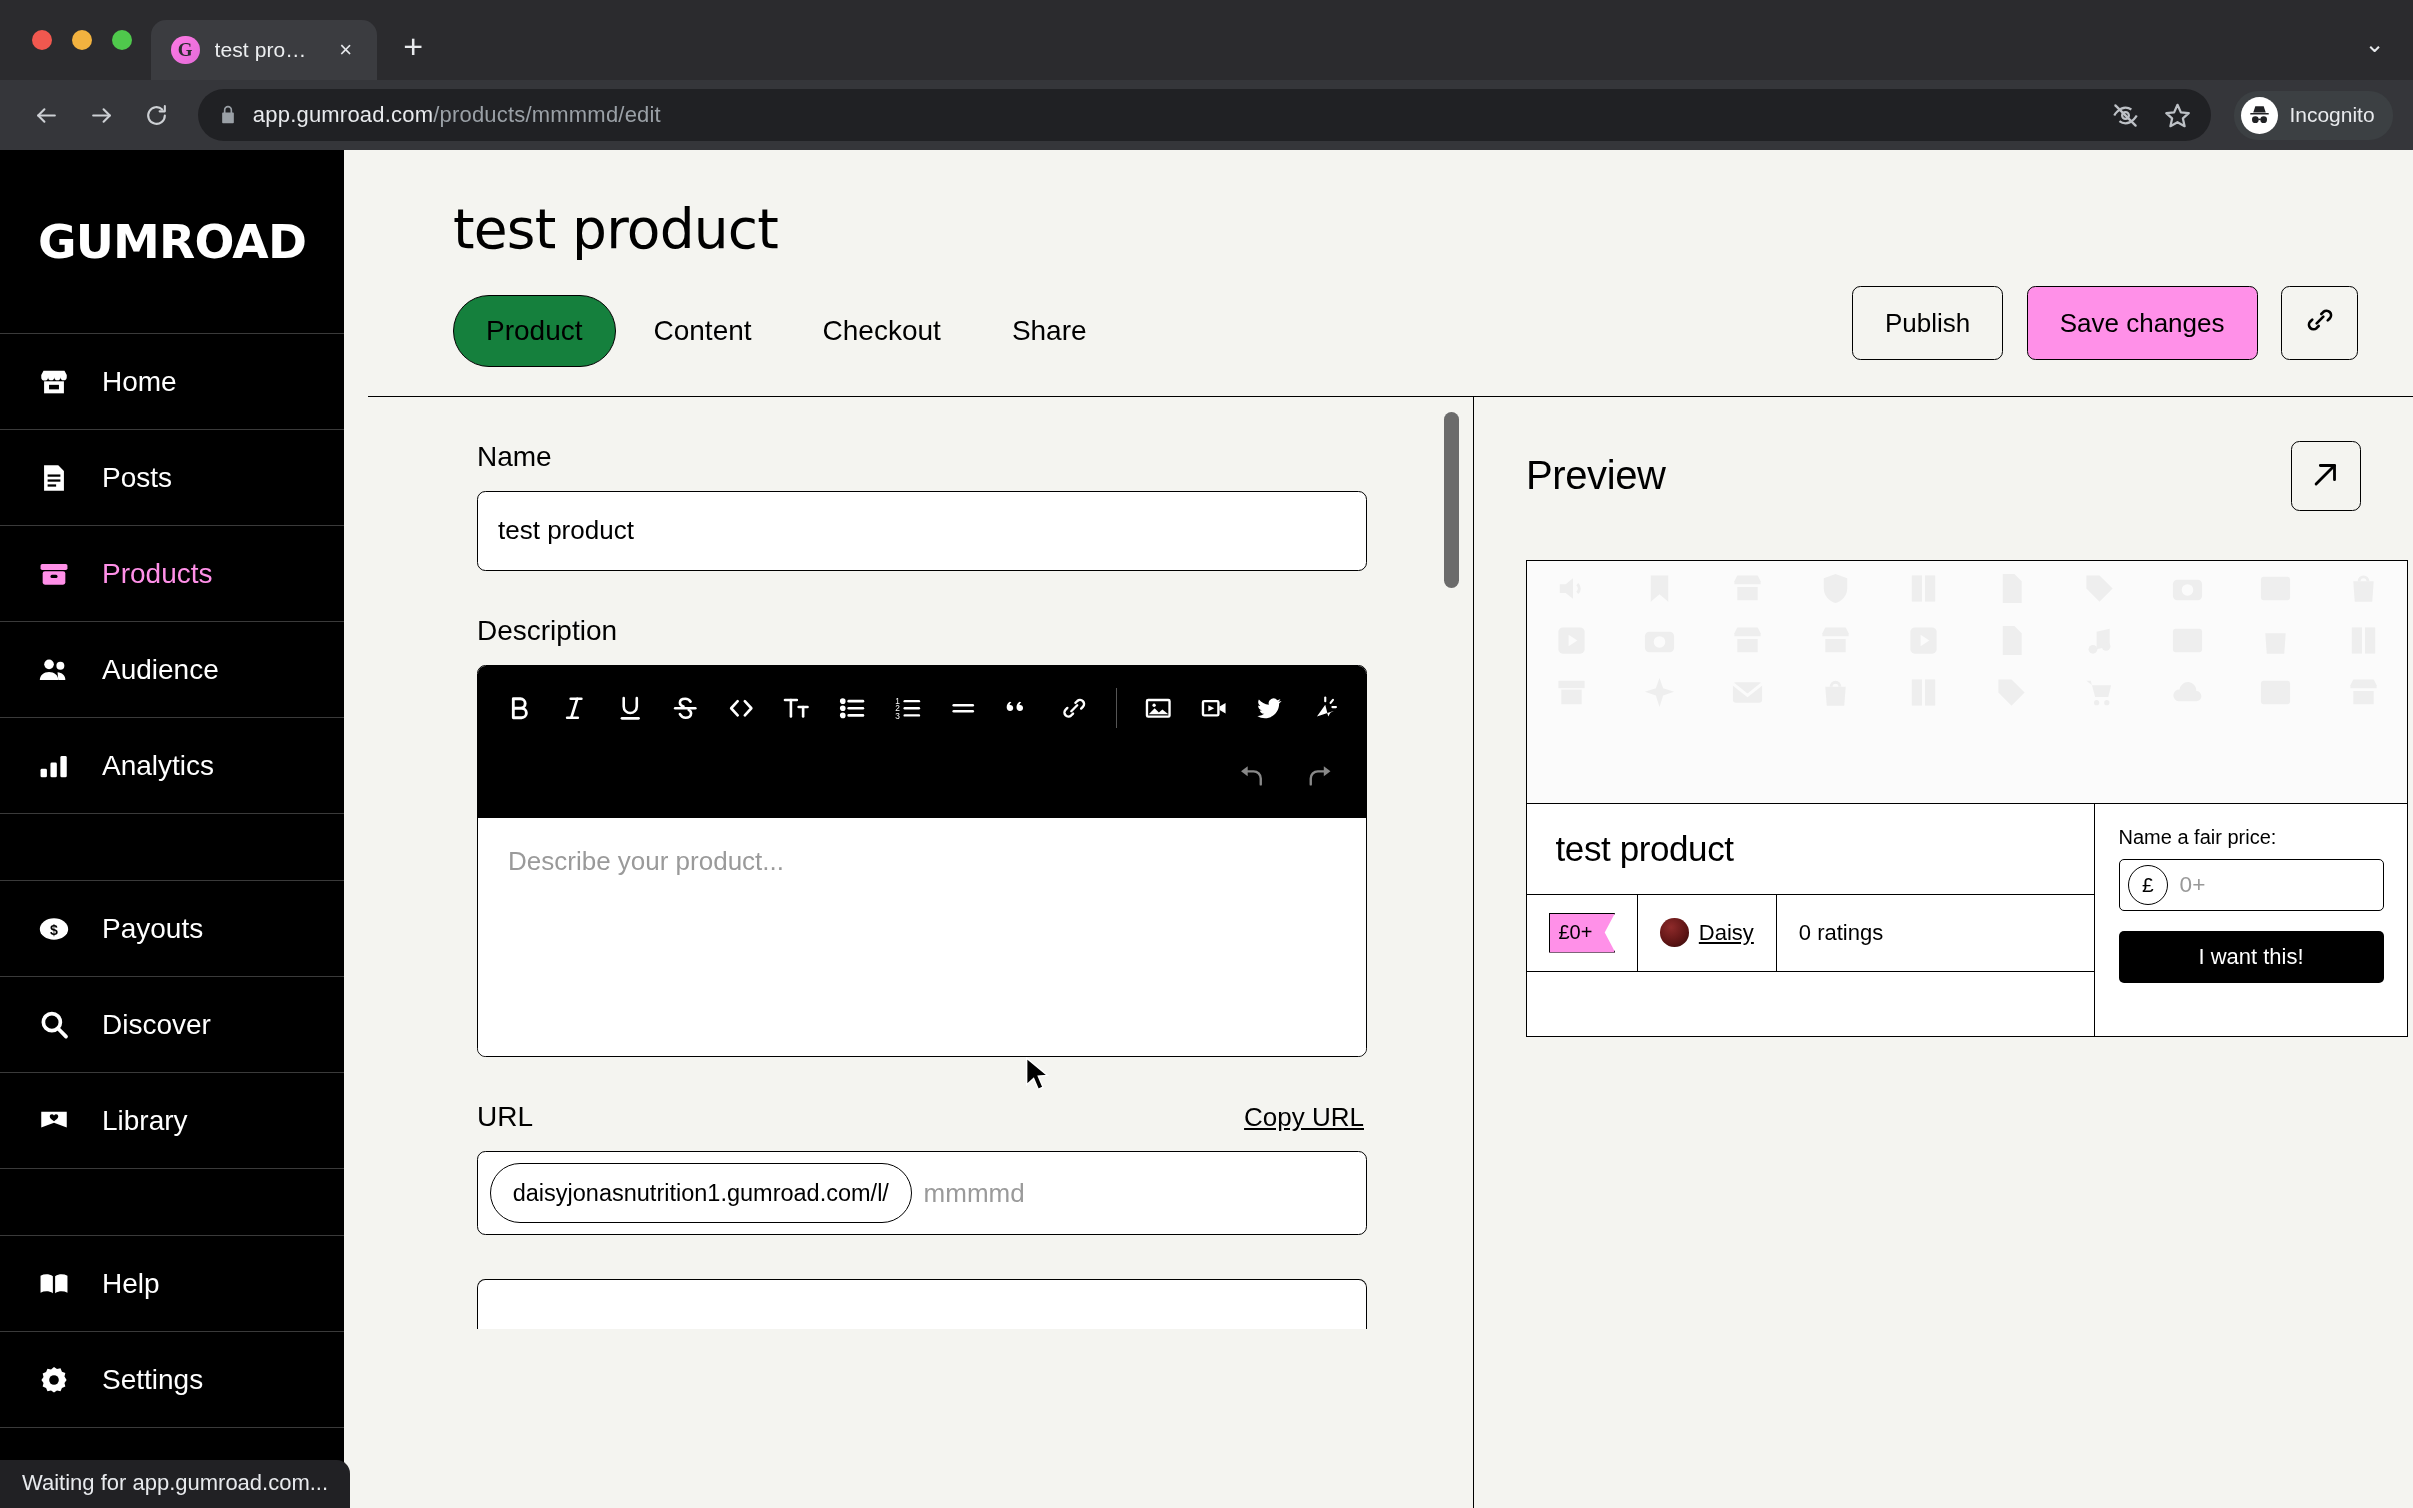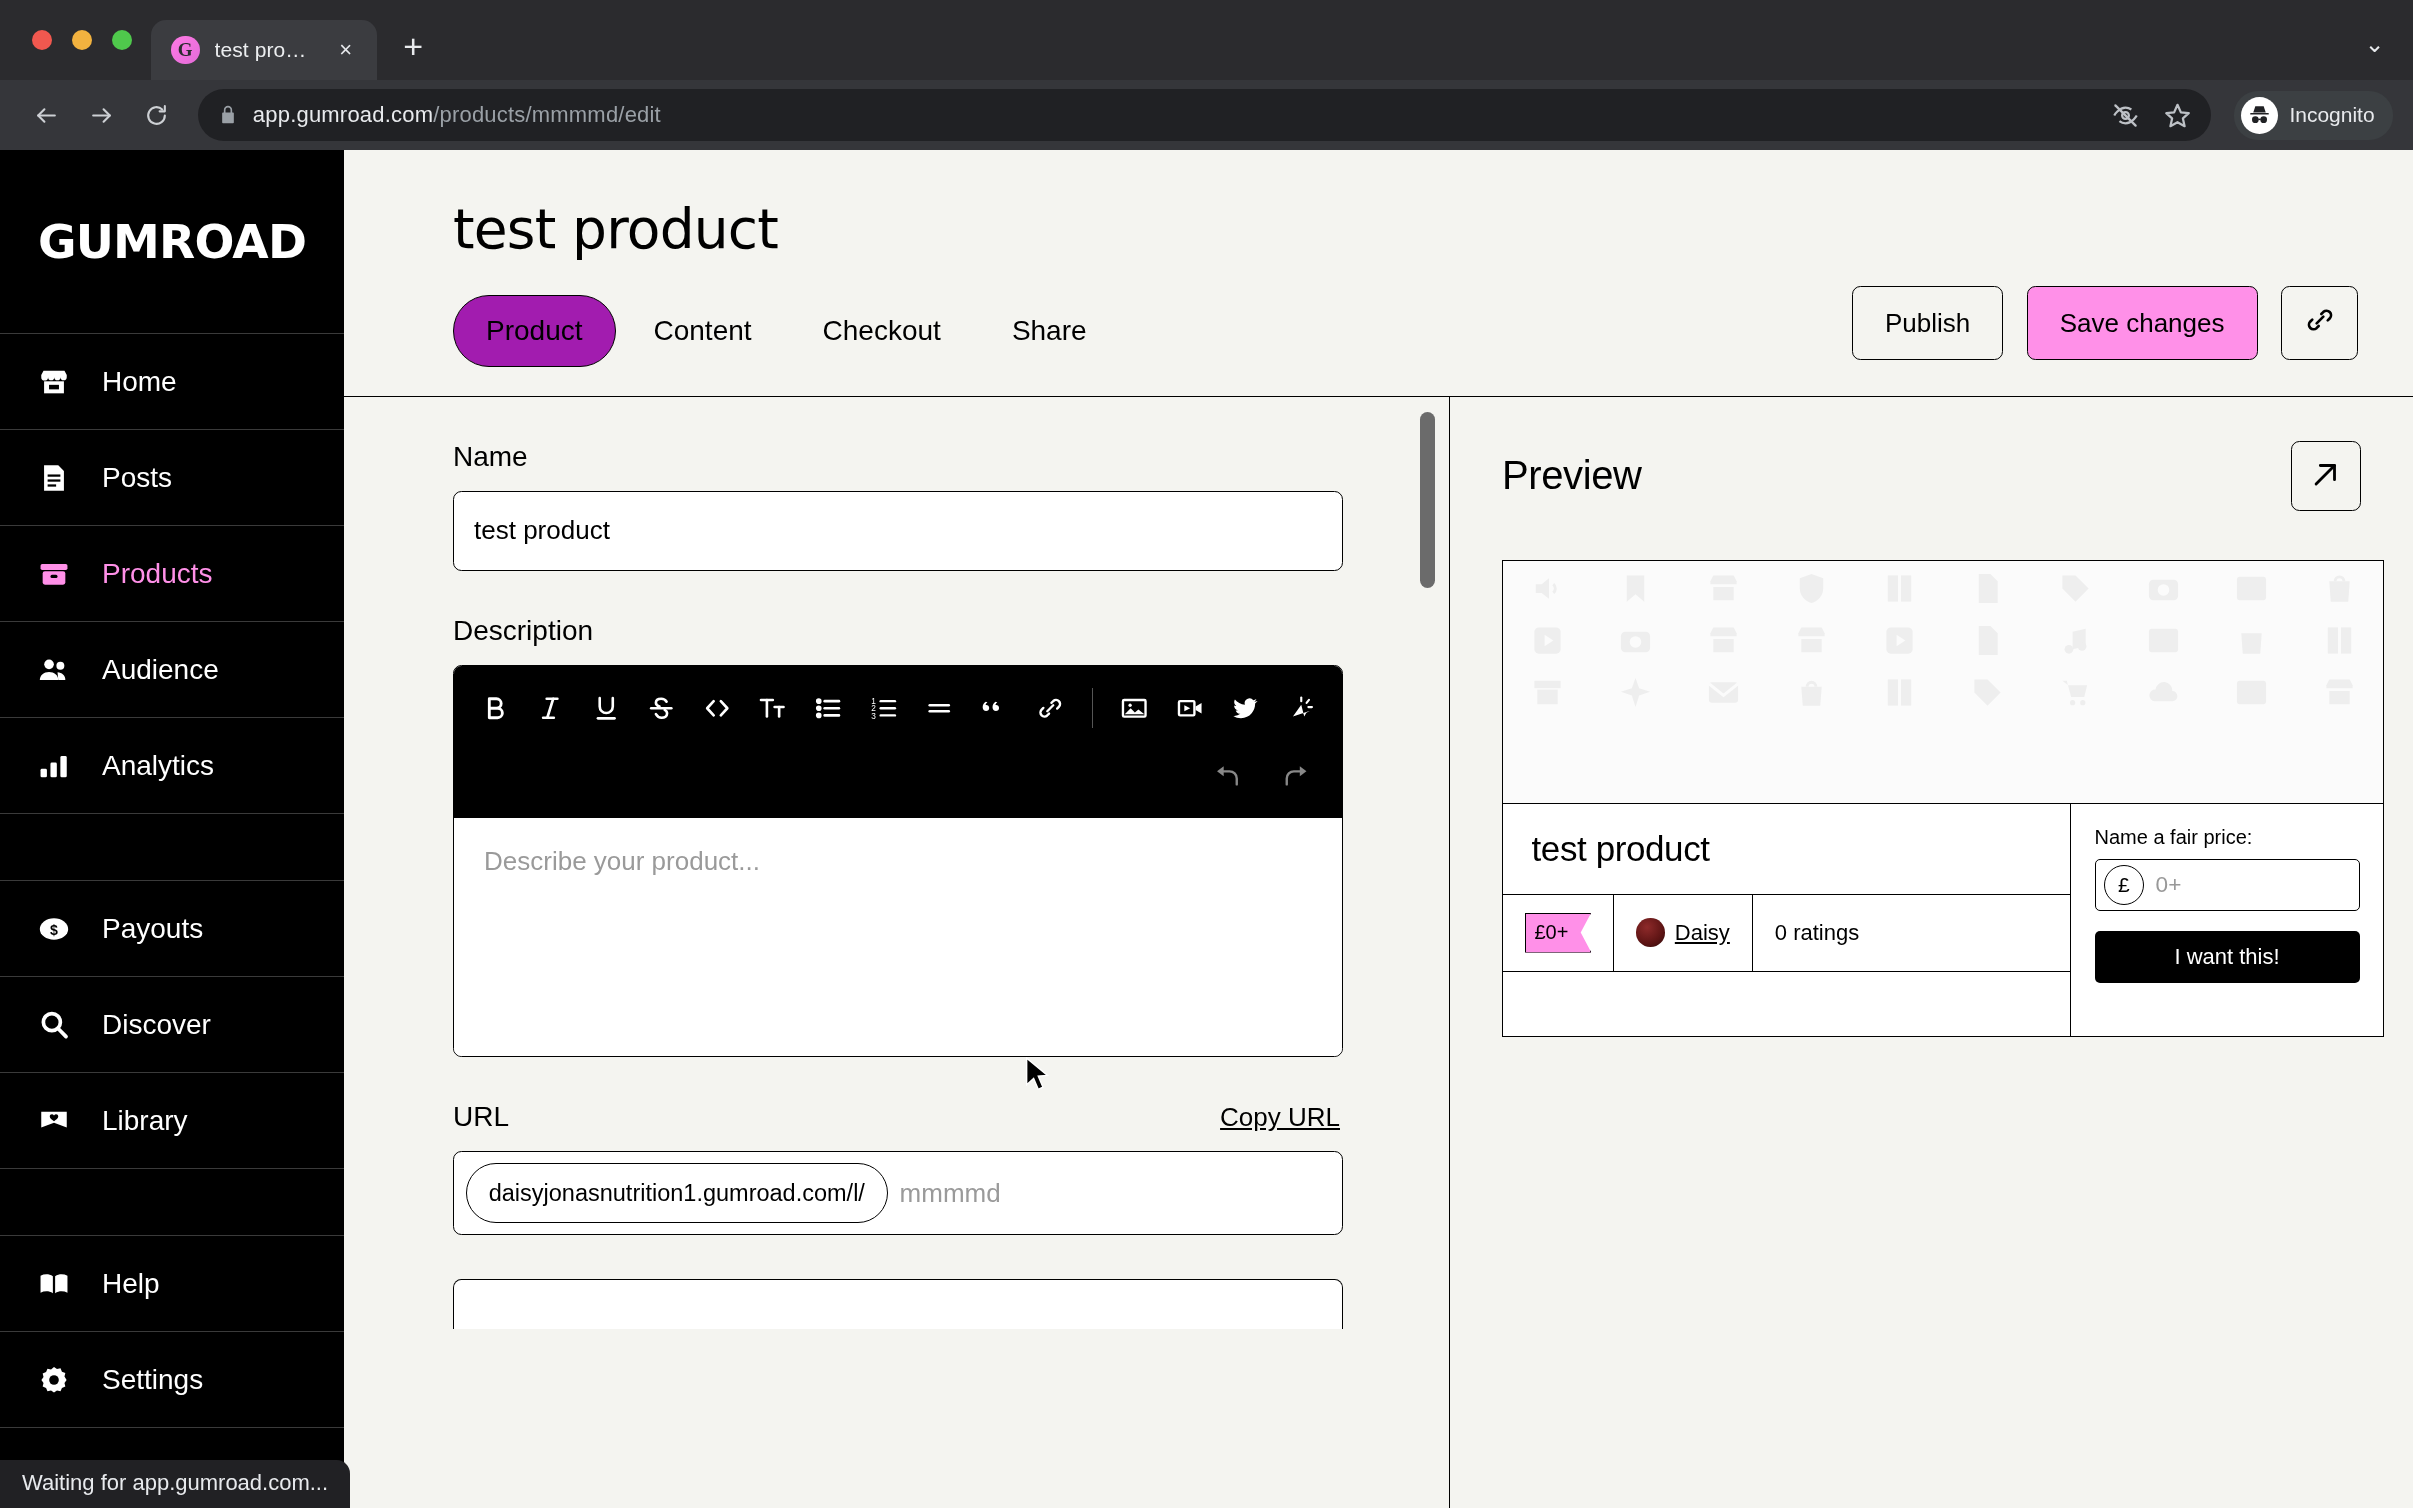--- a/index.html
+++ b/index.html
@@ -133,23 +133,23 @@
     font-size:26px; padding:0 32px; display:flex; align-items:center; justify-content:center;
     cursor:pointer; color:#000; font-family:"Liberation Sans", sans-serif;
   }
   .btn.primary{ background:#ff90e8; }
   .btn.icon-only{ width:77px; padding:0; }
   .tabs{ display:flex; align-items:center; gap:5px; margin-top:34px; padding-bottom:28.5px; }
   .tabpill{
     height:72px; padding:0 32px; display:flex; align-items:center; border-radius:36px;
     font-size:28px; color:#000; cursor:pointer; border:1.7px solid transparent;
   }
-  .tabpill.sel{ background:#a21caf; border-color:#000; }
-
-  .content-split{ flex:1; display:flex; min-height:0; border-top:1.7px solid #000; }
+  .tabpill.sel{ background:#15803d; border-color:#000; }
+
+  .content-split{ flex:1; display:flex; min-height:0; border-top:1.7px solid #000;margin-left:24px; }
 
   
   .form-pane{
     width:1106px; flex:0 0 1106px; padding:44px 0 0 0; position:relative;
     border-right:1.7px solid #000; overflow:hidden;
   }
   .form-inner{ padding:0 109px 0 109px; }
   .fieldlabel{ font-size:28px; color:#000; margin-bottom:18.4px; display:block; }
   .fieldrow{ display:flex; justify-content:space-between; align-items:flex-end; margin-bottom:18.4px; }
   .copy-url{ font-size:26px; text-decoration:underline; cursor:pointer; color:#000; }

